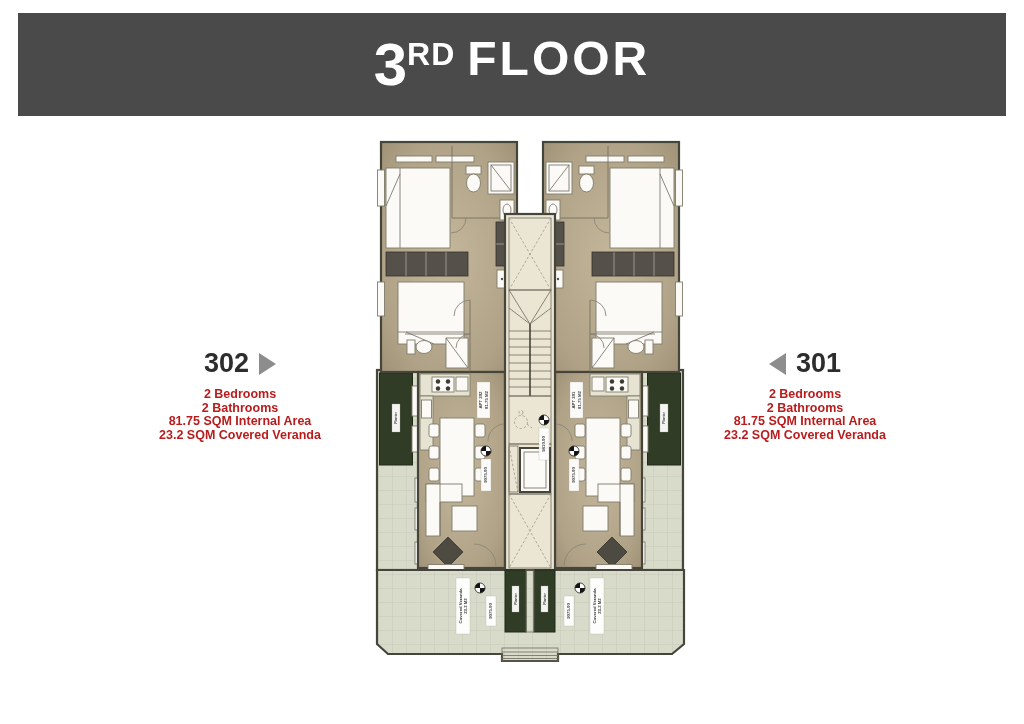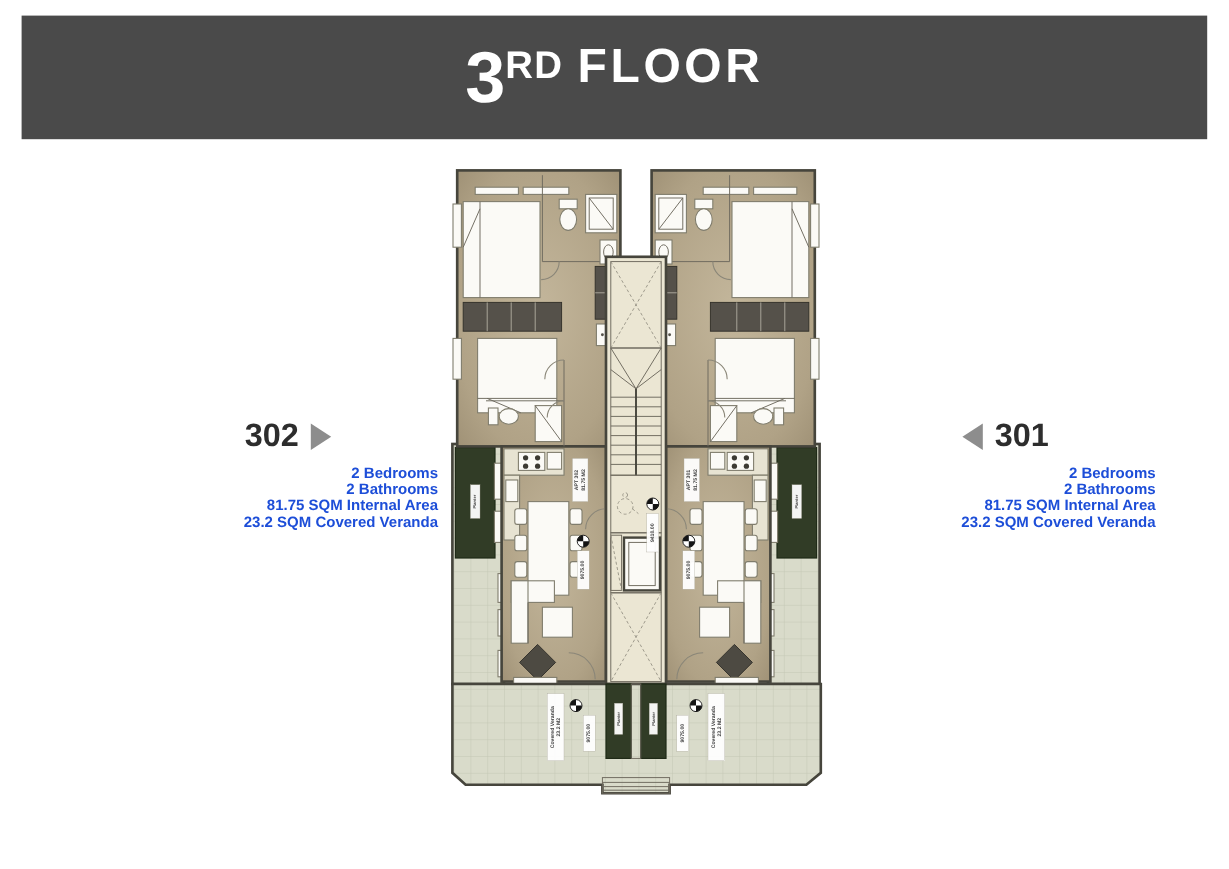--- a/index.html
+++ b/index.html
@@ -8,31 +8,31 @@
     font-family:"Liberation Sans",sans-serif;overflow:hidden;
   }
   
   .banner{
     position:absolute;left:18px;top:13px;width:988px;height:103px;
     background:#4a4a4a;display:flex;align-items:center;justify-content:center;
   }
   .banner-title{color:#ffffff;font-weight:700;display:flex;align-items:flex-start;line-height:1;}
   .banner-num{font-size:60px;}
   .banner-ord{font-size:32px;margin-top:3px;letter-spacing:1px;}
-  .banner-word{font-size:40px;margin-left:12px;letter-spacing:3px;}
+  .banner-word{font-size:48px;margin-left:12px;letter-spacing:3px;}
   
-  .unit{position:absolute;top:348px;width:250px;text-align:right;color:#2d2d2d;}
+  .unit{position:absolute;top:348px;width:250px;text-align:center;color:#2d2d2d;}
   .unit-left{left:115px;}
-  .unit-right{left:713px;}
+  .unit-right{left:680px;}
   .unit-head{display:flex;align-items:center;justify-content:center;gap:10px;
     font-size:27px;font-weight:700;margin-bottom:9px;}
   .tri{width:0;height:0;border-style:solid;}
   .tri-right{border-width:11px 0 11px 17px;border-color:transparent transparent transparent #8d8d8d;}
   .tri-left{border-width:11px 17px 11px 0;border-color:transparent #8d8d8d transparent transparent;}
-  .unit-details{font-size:12.5px;font-weight:700;line-height:13.5px;color:#1d4ed8;}
+  .unit-details{font-size:12.5px;font-weight:700;line-height:13.5px;color:#b91c1c;}
   
   .plan{position:absolute;left:374px;top:138px;}
   .rm{stroke:#46453c;stroke-width:2.2;}
   .thin{stroke:#6e6a5e;stroke-width:.8;fill:none;}
   .fx{fill:#fbfaf6;stroke:#7f7c6c;stroke-width:.9;}
   .cnt{fill:#e7e3d2;stroke:#7f7c6c;stroke-width:.9;}
   .dk{fill:#55514a;stroke:#33312b;stroke-width:.8;}
   .arc{stroke:#8a8678;stroke-width:.9;fill:none;}
   .xln{stroke:#9b9789;stroke-width:.8;stroke-dasharray:2.5 2;fill:none;}
   .planter{fill:#313c26;stroke:#1f2a17;stroke-width:1;}

